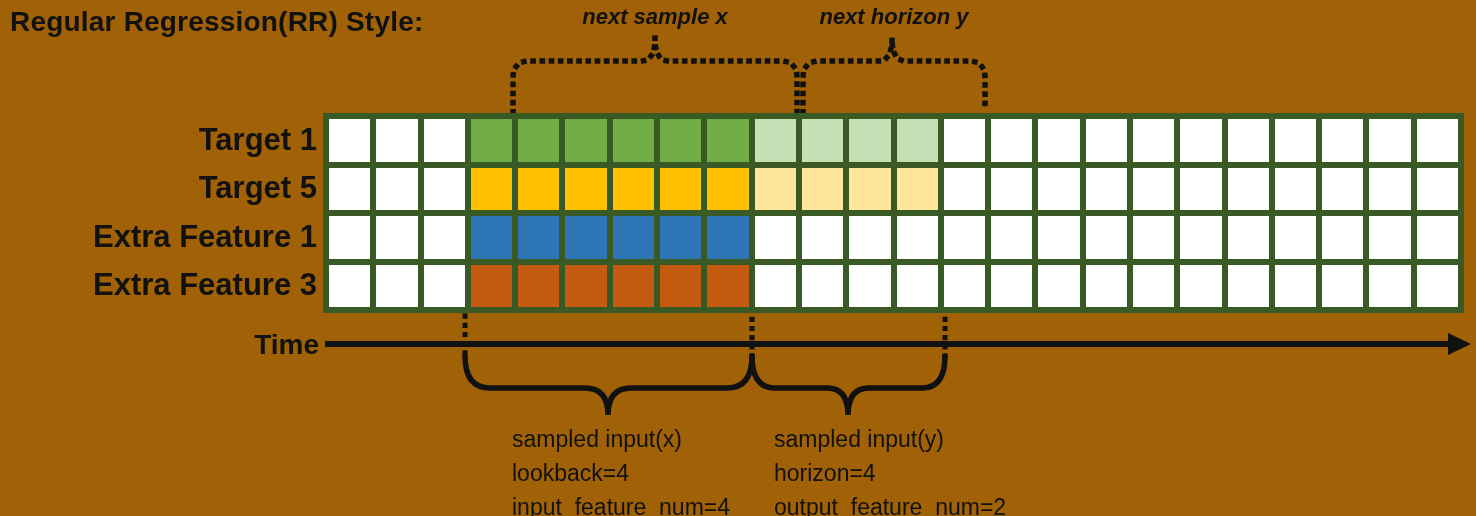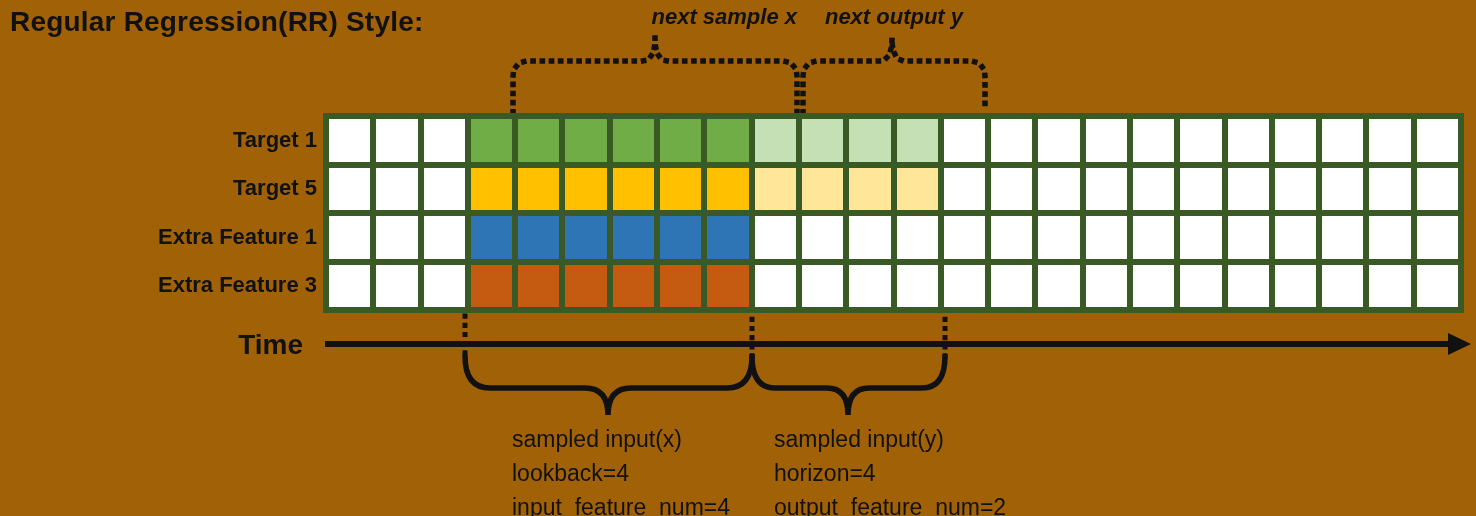--- a/index.html
+++ b/index.html
@@ -4,47 +4,47 @@
 <style>
   html,body{margin:0;padding:0;background:#fff;}
   .canvas{
     position:relative;width:1476px;height:516px;background:#a16207;
     font-family:"Liberation Sans","DejaVu Sans",sans-serif;color:#111;
     overflow:hidden;
   }
   .abs{position:absolute;}
   .title{left:10px;top:6px;font-size:28px;font-weight:bold;letter-spacing:0.2px;}
   .next-label{top:4px;font-size:22px;font-weight:bold;font-style:italic;text-align:center;}
-  #next-x{left:513px;width:284px;text-align:right;}
+  #next-x{left:513px;width:284px;}
   #next-y{left:803px;width:182px;}
   .svg-layer{left:0;top:0;pointer-events:none;}
   .grid{
     left:323px;top:113px;width:1141px;height:200px;
     display:grid;grid-template-columns:repeat(24,1fr);grid-template-rows:repeat(4,1fr);
     box-sizing:border-box;padding:6px;gap:6px;
   }
   .cell{width:100%;height:100%;}
   .row-label{
-    left:0;width:317px;text-align:right;font-size:22px;font-weight:bold;
+    left:0;width:317px;text-align:right;font-size:31px;font-weight:bold;
     line-height:32px;white-space:nowrap;
   }
-  .time-label{left:0;width:303px;text-align:right;top:329px;font-size:28px;font-weight:bold;}
+  .time-label{left:16px;width:303px;text-align:right;top:329px;font-size:28px;font-weight:bold;}
   .note{font-size:23px;line-height:34px;white-space:nowrap;}
   #note-input{left:512px;top:422px;}
   #note-output{left:774px;top:422px;}
 </style>
 </head>
 <body>
 
 <div class="canvas">
 
   <div class="abs title">Regular Regression(RR) Style:</div>
 
   <div class="abs next-label" id="next-x">next sample x</div>
-  <div class="abs next-label" id="next-y">next output y</div>
+  <div class="abs next-label" id="next-y">next horizon y</div>
 
   <svg class="abs svg-layer" width="1476" height="516" viewBox="0 0 1476 516">
 
     <path d="M 513 112 L 513 78 Q 513 61 530 61 L 641 61 Q 655 61 655 38 Q 655 61 669 61 L 780 61 Q 797 61 797 78 L 797 112" fill="none" stroke="#111111" stroke-width="5.5" stroke-dasharray="0.2 9" stroke-linecap="square"></path>
 
     <path d="M 803 112 L 803 78 Q 803 61 820 61 L 878 61 Q 892 61 892 38 Q 892 61 906 61 L 968 61 Q 985 61 985 78 L 985 112" fill="none" stroke="#111111" stroke-width="5.5" stroke-dasharray="0.2 9" stroke-linecap="square"></path>
 
     <path d="M 465 316 L 465 356" fill="none" stroke="#111111" stroke-width="5" stroke-dasharray="0.2 9" stroke-linecap="square"></path>
     <path d="M 752 218 L 752 356" fill="none" stroke="#111111" stroke-width="5" stroke-dasharray="0.2 9" stroke-linecap="square"></path>
     <path d="M 945 218 L 945 356" fill="none" stroke="#111111" stroke-width="5" stroke-dasharray="0.2 9" stroke-linecap="square"></path>

